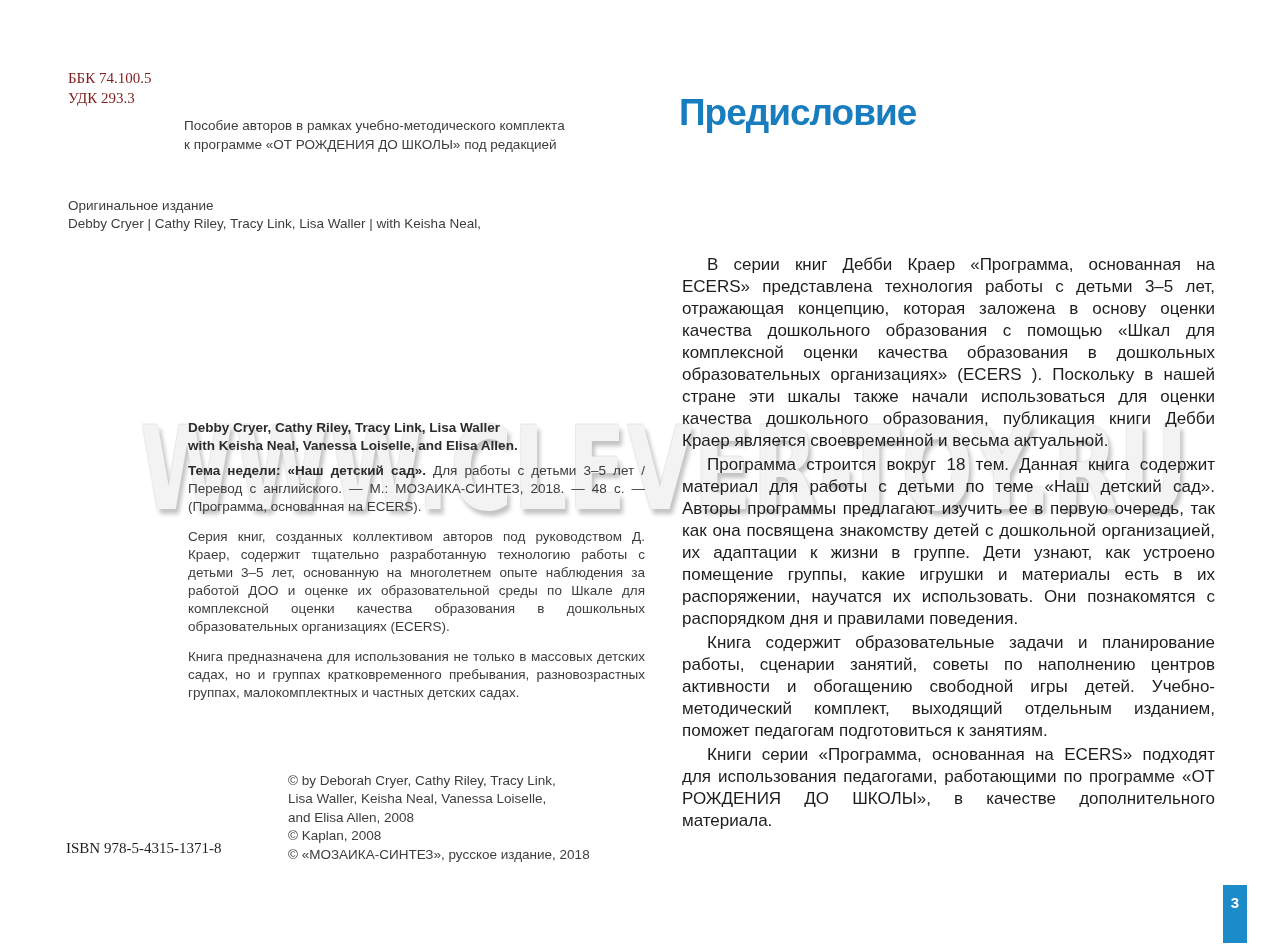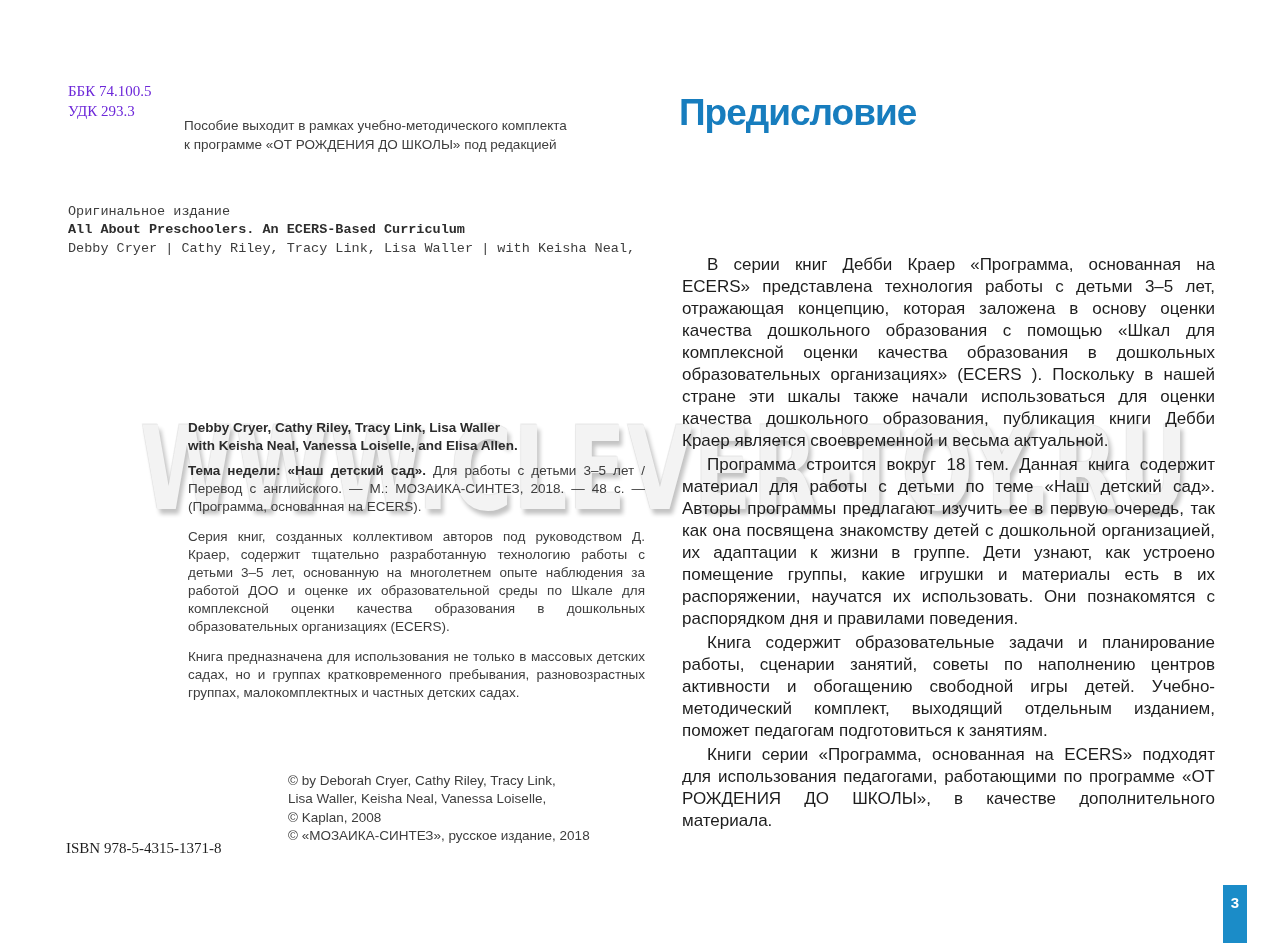--- a/index.html
+++ b/index.html
@@ -31,31 +31,31 @@
     transform:scaleX(0.74);
     transform-origin:left top;
     z-index:0;
     user-select:none;
   }
 
   .content{position:absolute;inset:0;z-index:1;}
 
   
   .bbk-block{
-    position:absolute;left:68px;top:81px;
+    position:absolute;left:68px;top:68px;
     font-family:"Liberation Serif",serif;
-    font-size:15px;line-height:20px;color:#6d28d9;
+    font-size:15px;line-height:20px;color:#7f1d1d;
   }
   .series-note{
     position:absolute;left:184px;top:117px;
     font-size:13.5px;line-height:18.6px;color:#3d3d3d;
   }
   .orig-block{
-    position:absolute;left:68px;top:203px;
-    font-size:13.5px;line-height:18.4px;color:#3d3d3d;font-family:Liberation Mono, monospace;
+    position:absolute;left:68px;top:197px;
+    font-size:13.5px;line-height:18.4px;color:#3d3d3d;
   }
   .orig-title{font-weight:bold;color:#2d2d2d;}
   .annotation{
     position:absolute;left:188px;top:419px;width:457px;
     font-size:13.5px;line-height:18px;color:#3d3d3d;
   }
   .ann-authors{font-weight:bold;color:#2c2c2c;}
   .ann-bib{margin-top:7px;text-align:justify;}
   .ann-bib .lead{font-weight:bold;color:#2c2c2c;}
   .ann-par{margin-top:12px;text-align:justify;}
@@ -105,47 +105,47 @@
   <div class="watermark">WWW.CLEVER-TOY.RU</div>
 
   <div class="content">
 
     <div class="bbk-block">
       <div>ББК 74.100.5</div>
       <div>УДК 293.3</div>
     </div>
 
     <div class="series-note">
-        <div>Пособие выходит в рамках учебно-методического комплекта</div>
+        <div>Пособие авторов в рамках учебно-методического комплекта</div>
         <div>к программе «ОТ РОЖДЕНИЯ ДО ШКОЛЫ» под редакцией</div>
       </div>
 
     <div class="orig-block">
       <div>Оригинальное издание</div>
-      <div class="orig-title">All About Preschoolers. An ECERS-Based Curriculum</div>
       <div>
           <div>Debby Cryer | Cathy Riley, Tracy Link, Lisa Waller | with Keisha Neal,</div>
         </div>
     </div>
 
     <div class="annotation">
       <div class="ann-authors">
           <div>Debby Cryer, Cathy Riley, Tracy Link, Lisa Waller</div>
           <div>with Keisha Neal, Vanessa Loiselle, and Elisa Allen.</div>
         </div>
       <div class="ann-bib">
         <span class="lead">Тема недели: «Наш детский сад».</span><span> Для работы с детьми 3–5 лет / Перевод с английского. — М.: МОЗАИКА-СИНТЕЗ, 2018. — 48 с. — (Программа, основанная на ECERS).</span>
       </div>
       <div class="ann-par">Серия книг, созданных коллективом авторов под руководством Д. Краер, содержит тщательно разработанную технологию работы с детьми 3–5 лет, основанную на многолетнем опыте наблюдения за работой ДОО и оценке их образовательной среды по Шкале для комплексной оценки качества образования в дошкольных образовательных организациях (ECERS).</div>
       <div class="ann-par">Книга предназначена для использования не только в массовых детских садах, но и группах кратковременного пребывания, разновозрастных группах, малокомплектных и частных детских садах.</div>
     </div>
 
     <div class="copyright-block">
         <div>© by Deborah Cryer, Cathy Riley, Tracy Link,</div>
         <div>Lisa Waller, Keisha Neal, Vanessa Loiselle,</div>
+        <div>and Elisa Allen, 2008</div>
         <div>© Kaplan, 2008</div>
         <div>© «МОЗАИКА-СИНТЕЗ», русское издание, 2018</div>
       </div>
 
     <div class="isbn">ISBN 978-5-4315-1371-8</div>
 
     <div class="rp-heading">Предисловие</div>
 
     <div class="rp-body">
         <div>В серии книг Дебби Краер «Программа, основанная на ECERS» представлена технология работы с детьми 3–5 лет, отражающая концепцию, которая заложена в основу оценки качества дошкольного образования с помощью «Шкал для комплексной оценки качества образования в дошкольных образовательных организациях» (ECERS ). Поскольку в нашей стране эти шкалы также начали использоваться для оценки качества дошкольного образования, публикация книги Дебби Краер является своевременной и весьма актуальной.</div>

